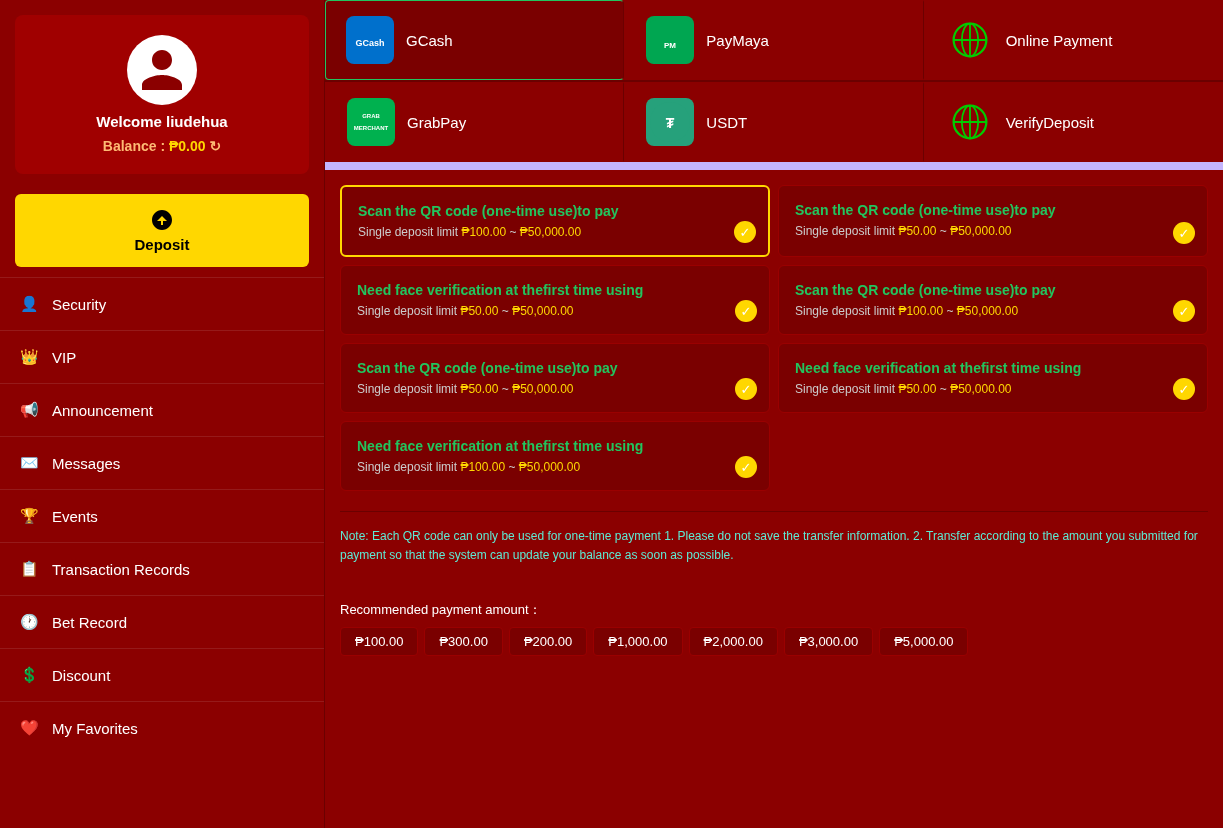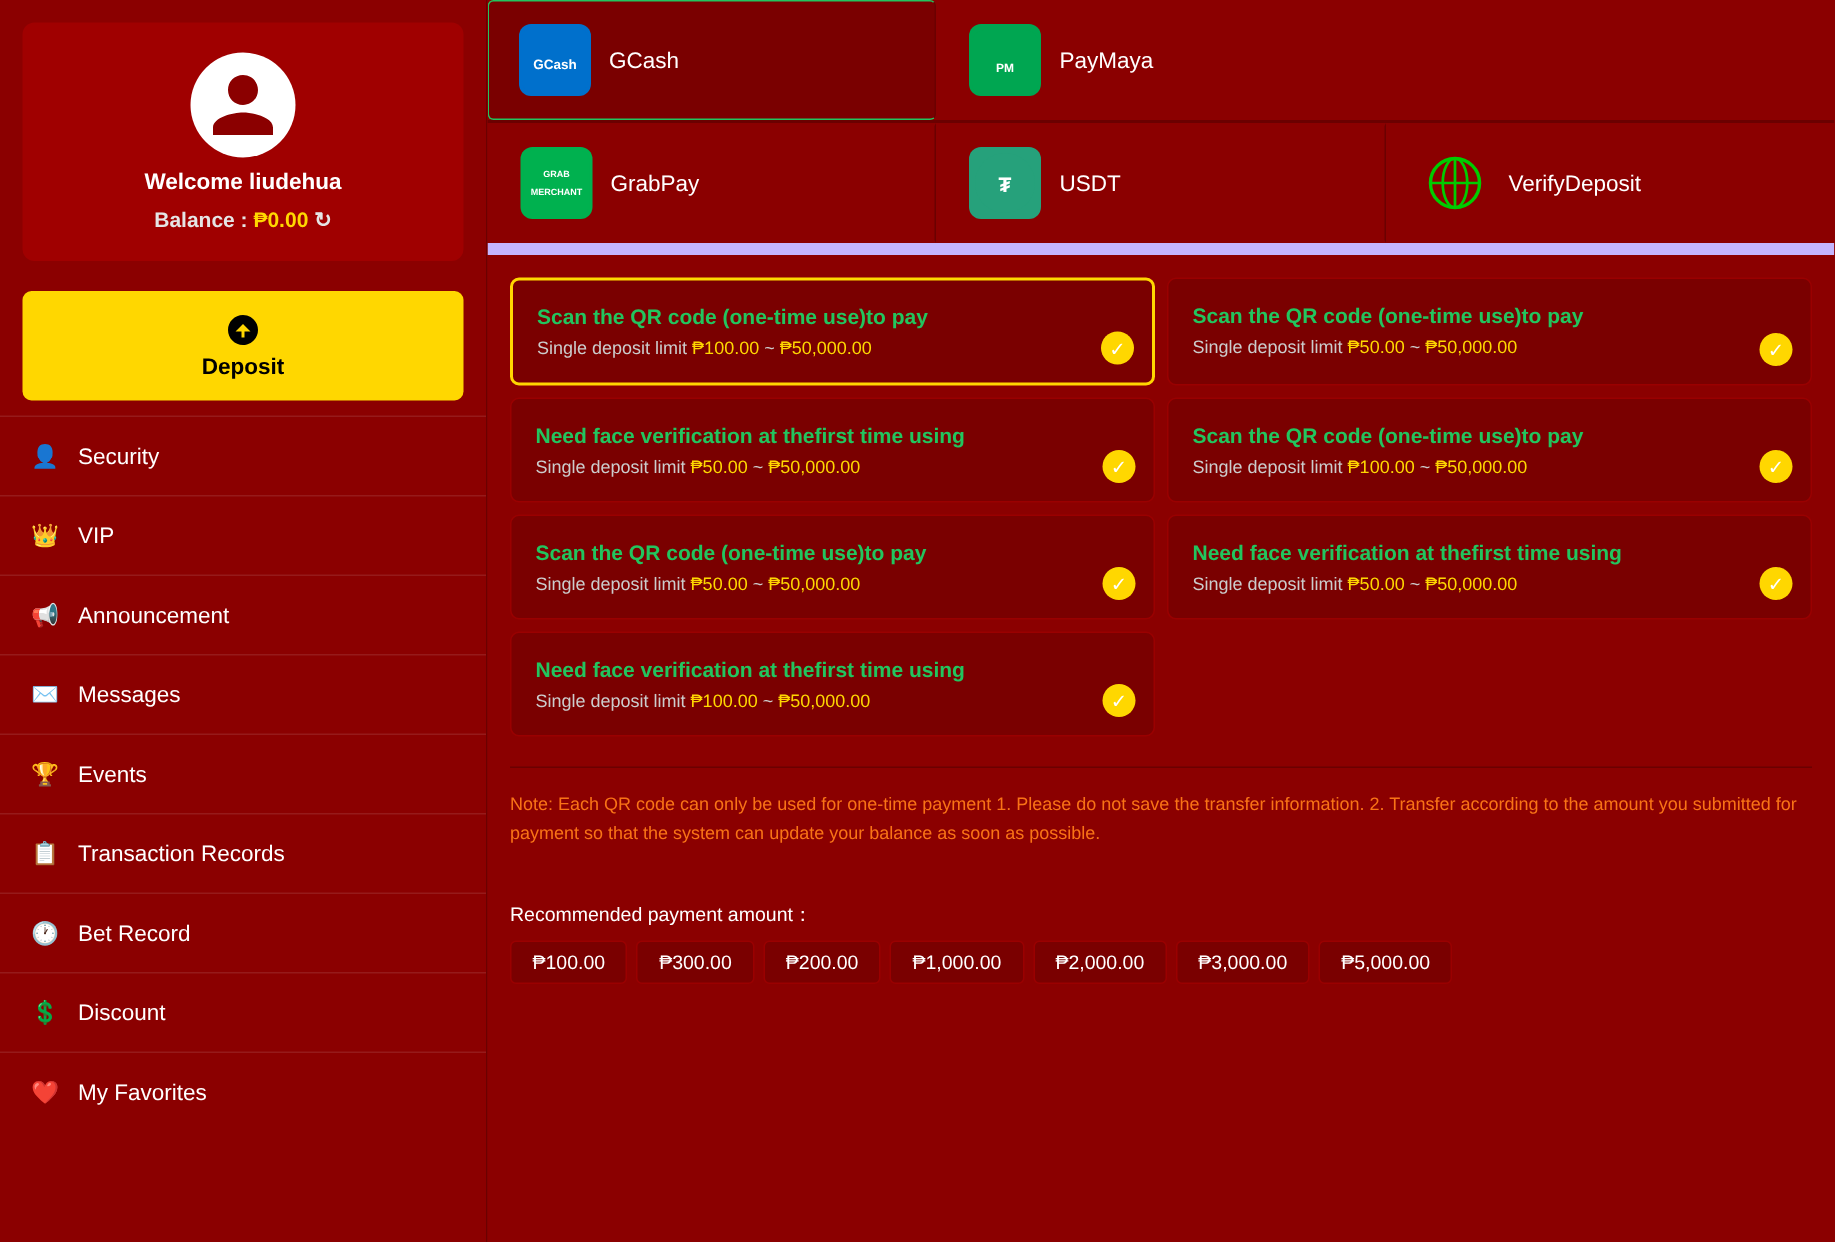--- a/index.html
+++ b/index.html
@@ -26,21 +26,21 @@
     }
     .avatar-circle {
       width: 70px; height: 70px;
       background: #fff;
       border-radius: 50%;
       display: flex; align-items: center; justify-content: center;
     }
     .avatar-circle svg { width: 50px; height: 50px; fill: #8b0000; }
     .welcome-text { color: #fff; font-weight: bold; font-size: 15px; }
     .balance-text { color: #fff; font-size: 14px; font-weight: bold; }
-    .balance-text span { color: #e5e5e5; }
+    .balance-text span { color: #fdba74; }
     .refresh-icon { color: #ffd700; font-size: 14px; cursor: pointer; }
 
     .deposit-withdraw {
       display: flex;
       margin: 5px 15px 10px;
       gap: 48px;
     }
     .dw-btn {
       flex: 1;
       padding: 14px 0;
@@ -176,21 +176,21 @@
     
     .divider { height: 1px; background: #6b0000; margin: 5px 15px; }
 
     
     .note-section {
       padding: 10px 15px;
       color: #ccc;
       font-size: 12px;
       line-height: 1.6;
     }
-    .note-section .note-label { color: #f97316; }
+    .note-section .note-label { color: #5eead4; }
 
     
     .recommended-label {
       color: #fff;
       font-size: 13px;
       padding: 6px 15px 4px;
       margin-top: 20px;
     }
     .recommended-amounts {
       display: flex;
@@ -296,20 +296,31 @@
     <div class="payment-method">
       <div class="payment-logo paymaya-logo">
         <svg width="44" height="44" viewBox="0 0 44 44">
           <rect width="44" height="44" rx="8" fill="#00a651"></rect>
           <text x="22" y="28" text-anchor="middle" fill="white" font-size="8" font-weight="bold">PM</text>
         </svg>
       </div>
       <span class="payment-method-name">PayMaya</span>
     </div>
 
+    <div class="payment-method">
+      <div class="payment-logo online-logo globe-icon">
+        <svg width="44" height="44" viewBox="0 0 44 44">
+          <circle cx="22" cy="22" r="18" fill="none" stroke="#00cc00" stroke-width="2.5"></circle>
+          <ellipse cx="22" cy="22" rx="9" ry="18" fill="none" stroke="#00cc00" stroke-width="2"></ellipse>
+          <line x1="4" y1="22" x2="40" y2="22" stroke="#00cc00" stroke-width="2"></line>
+          <line x1="22" y1="4" x2="22" y2="40" stroke="#00cc00" stroke-width="2"></line>
+        </svg>
+      </div>
+      <span class="payment-method-name">Online Payment</span>
+    </div>
   </div>
 
   <div class="payment-methods-row2 payment-methods">
 
     <div class="payment-method">
       <div class="payment-logo grabpay-logo">
         <svg width="44" height="44" viewBox="0 0 44 44">
           <rect width="44" height="44" rx="8" fill="#00b14f"></rect>
           <text x="22" y="18" text-anchor="middle" fill="white" font-size="6" font-weight="bold">GRAB</text>
           <text x="22" y="30" text-anchor="middle" fill="white" font-size="6" font-weight="bold">MERCHANT</text>

